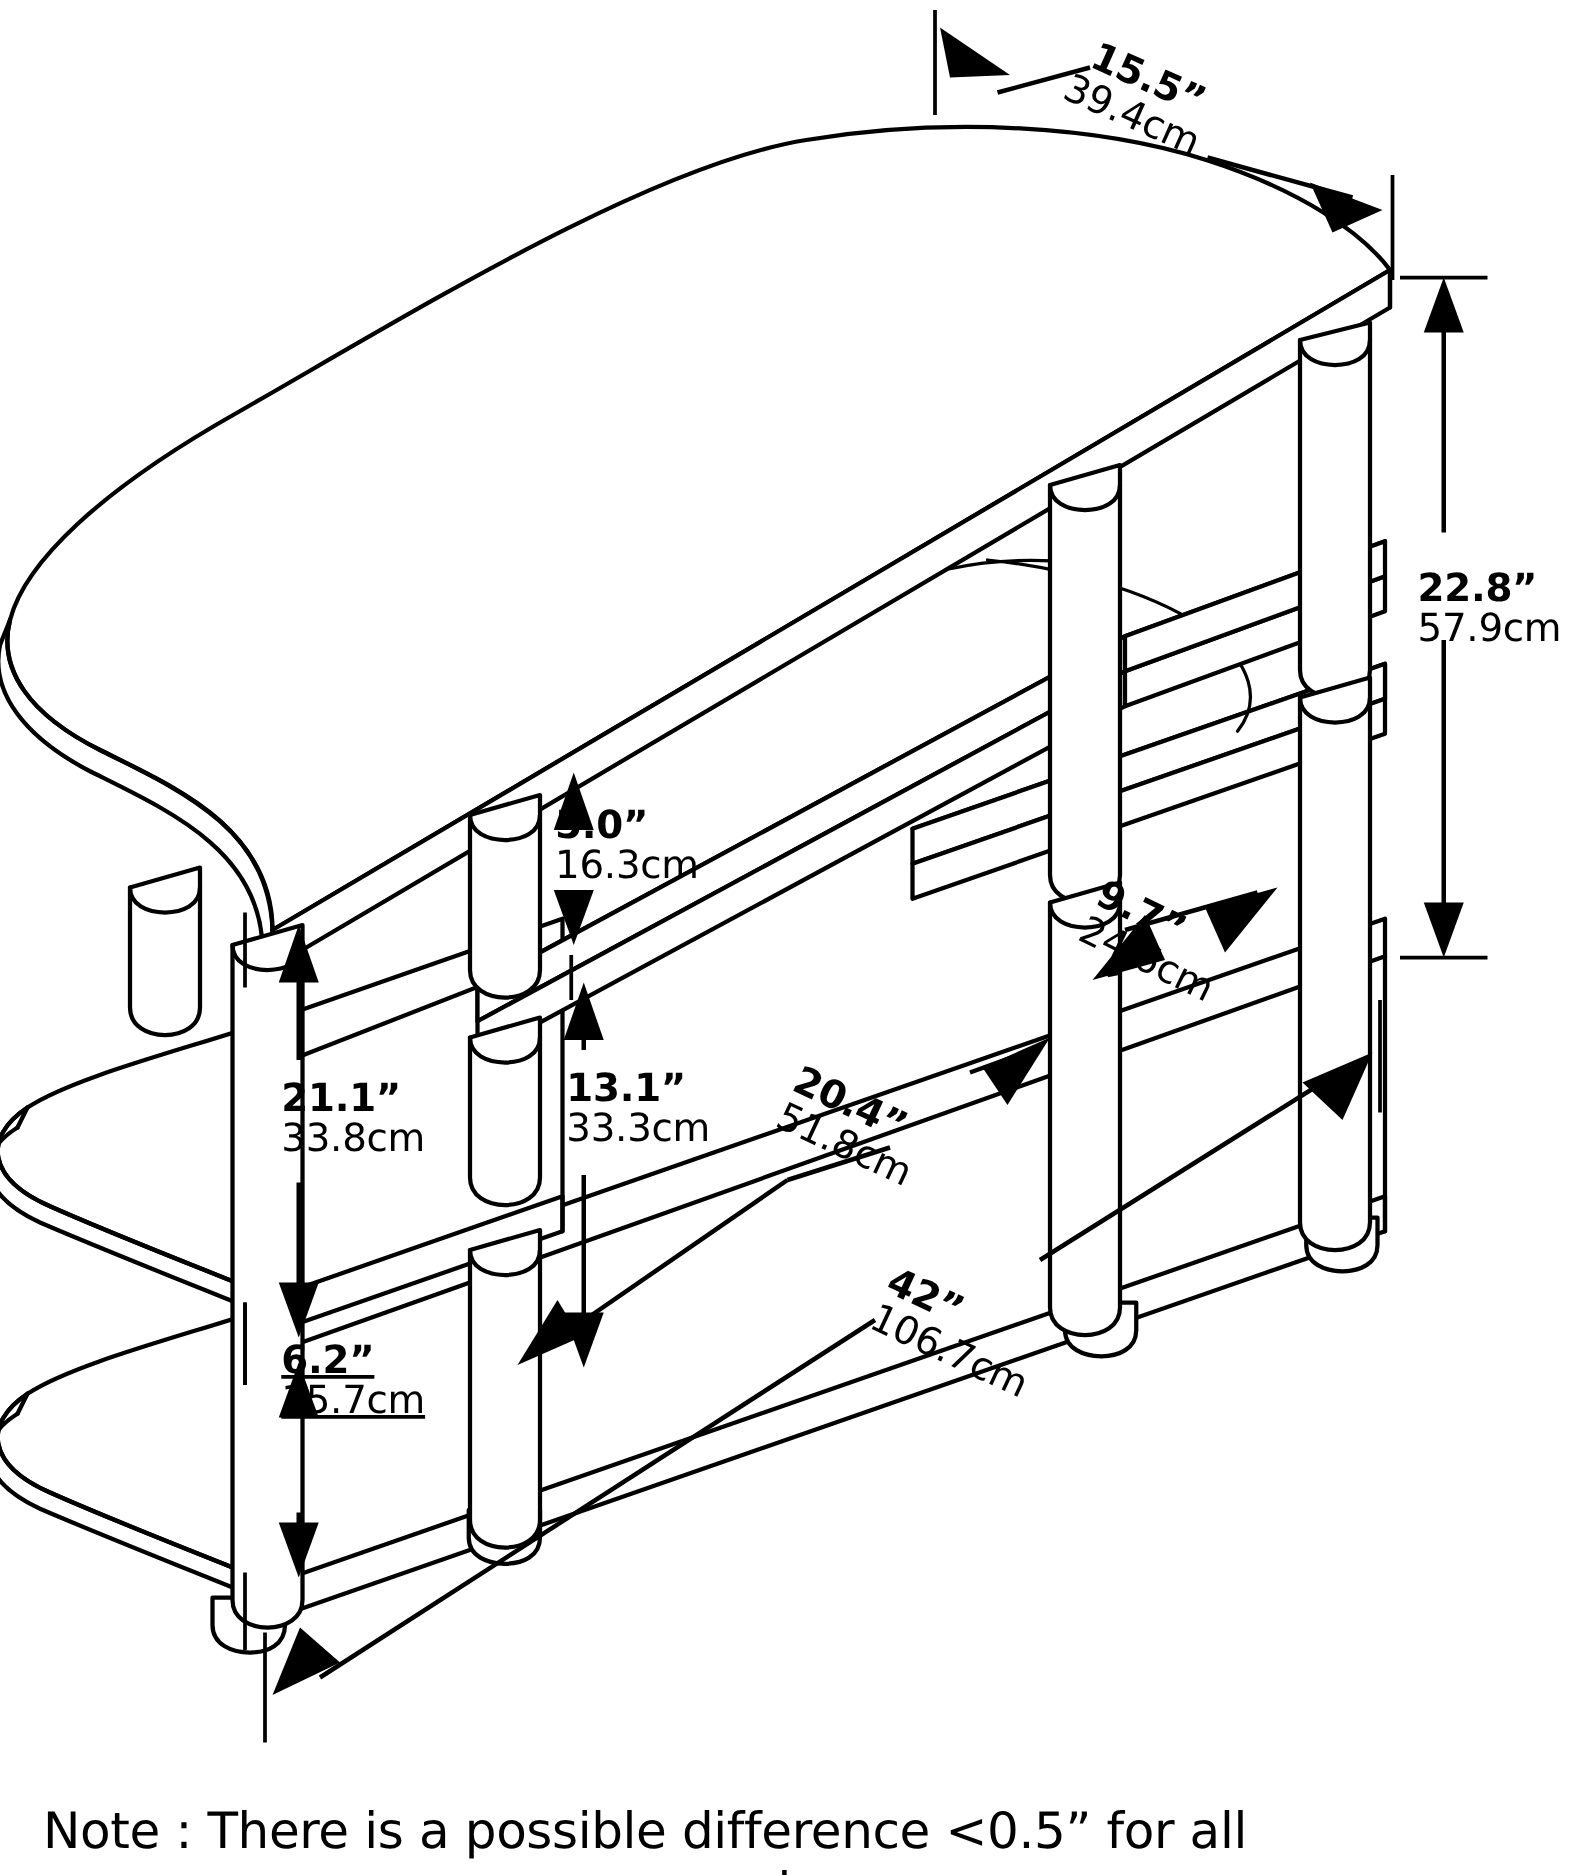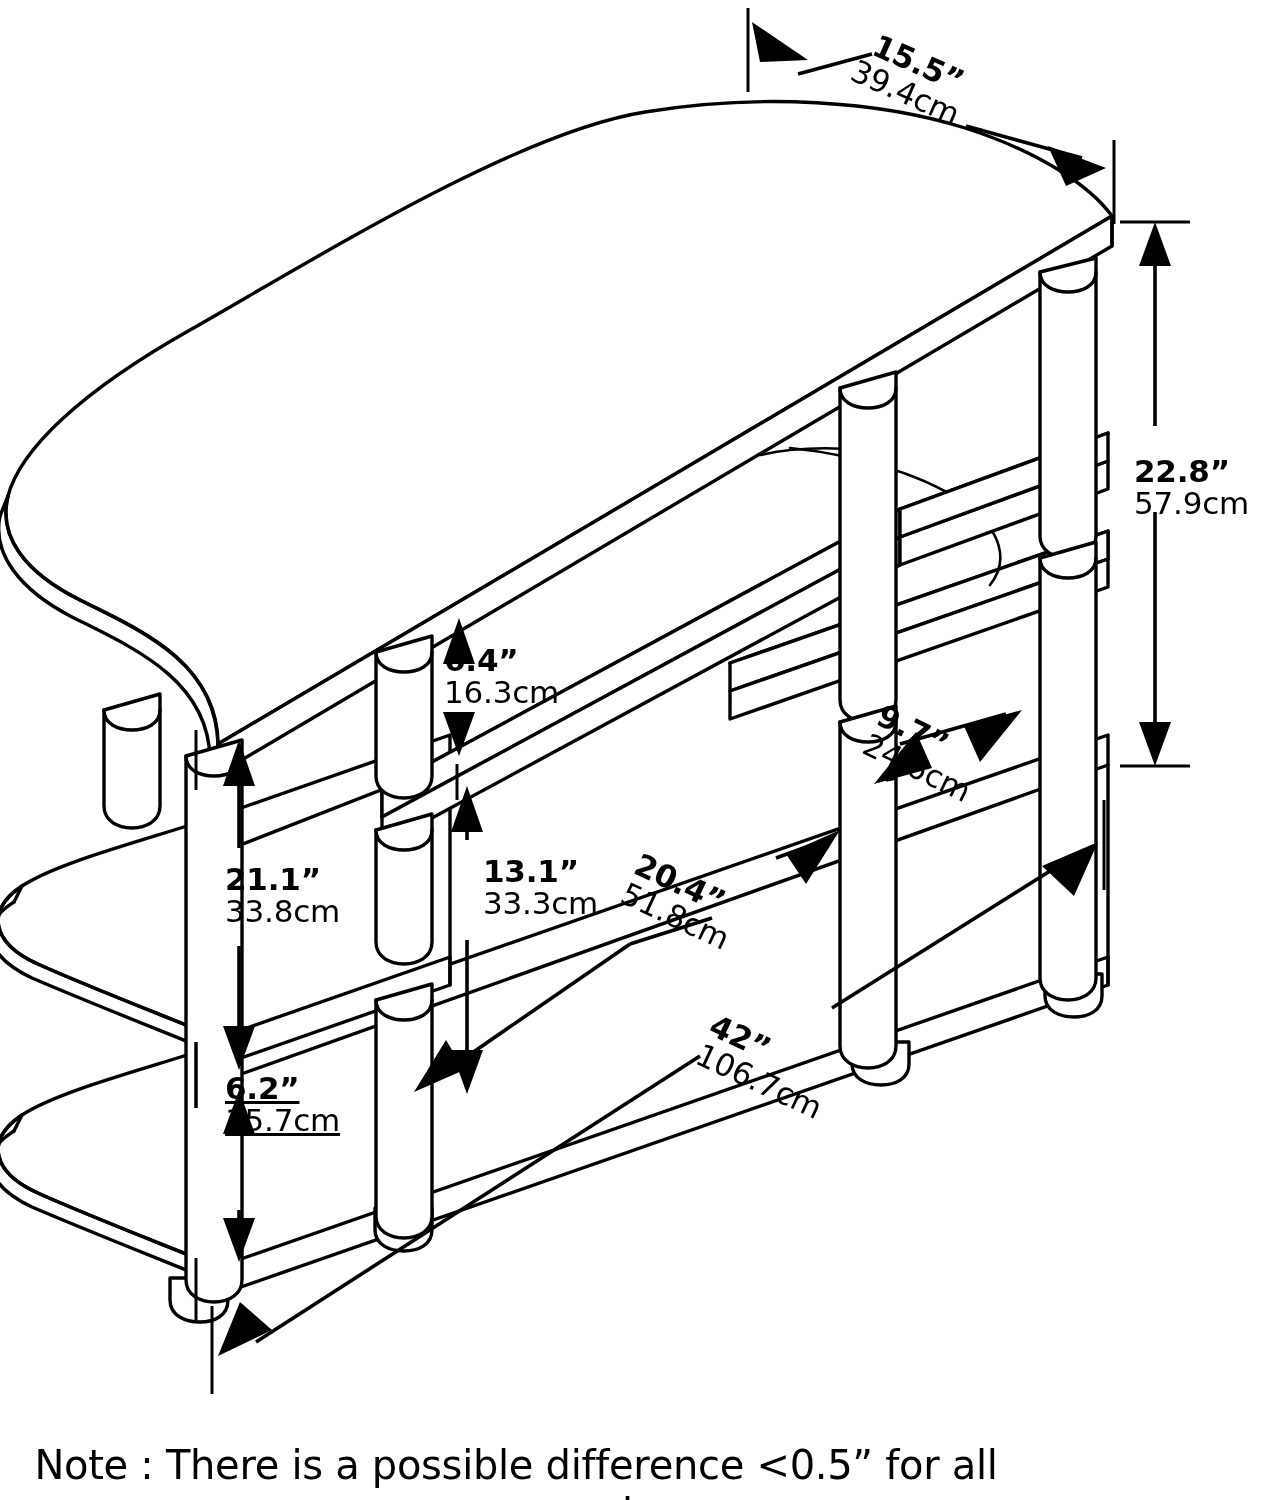--- a/index.html
+++ b/index.html
@@ -317,35 +317,35 @@
     <span class="dim-in">15.5”</span>
     <span class="dim-cm">39.4cm</span>
   </div>
 
   <div class="dim-label" style="left:1134px; top:456px;">
     <span class="dim-in">22.8”</span>
     <span class="dim-cm">57.9cm</span>
   </div>
 
   <div class="dim-label" style="left:444px; top:645px;">
-    <span class="dim-in">6.4”</span>
+    <span class="dim-in">5.0”</span>
     <span class="dim-cm">16.3cm</span>
   </div>
 
   <div class="dim-label" style="left:886px; top:700px; transform: rotate(26deg); transform-origin: left top;">
     <span class="dim-in">9.7”</span>
     <span class="dim-cm">24.6cm</span>
   </div>
 
   <div class="dim-label" style="left:225px; top:864px;">
     <span class="dim-in">21.1”</span>
     <span class="dim-cm">33.8cm</span>
   </div>
 
-  <div class="dim-label" style="left:453px; top:856px;padding-left:30px;">
+  <div class="dim-label" style="left:453px; top:856px;">
     <span class="dim-in">13.1”</span>
     <span class="dim-cm">33.3cm</span>
   </div>
 
   <div class="dim-label" style="left:643px; top:849px; transform: rotate(25deg); transform-origin: left top;">
     <span class="dim-in">20.4”</span>
     <span class="dim-cm">51.8cm</span>
   </div>
 
   <div class="dim-label" style="left:718px; top:1010px; transform: rotate(25deg); transform-origin: left top;">

